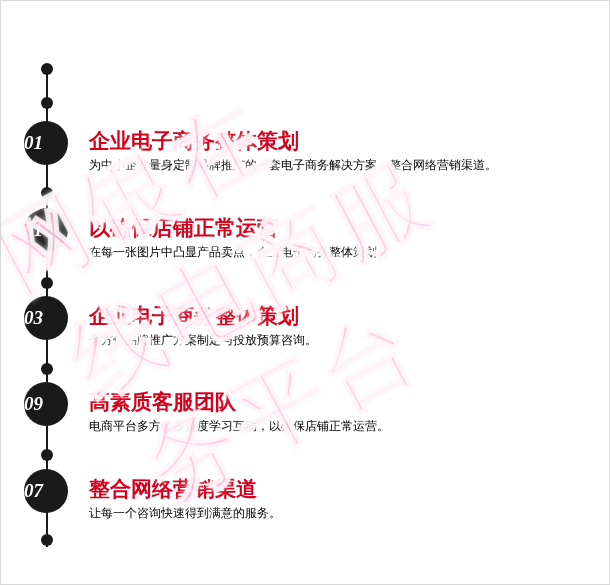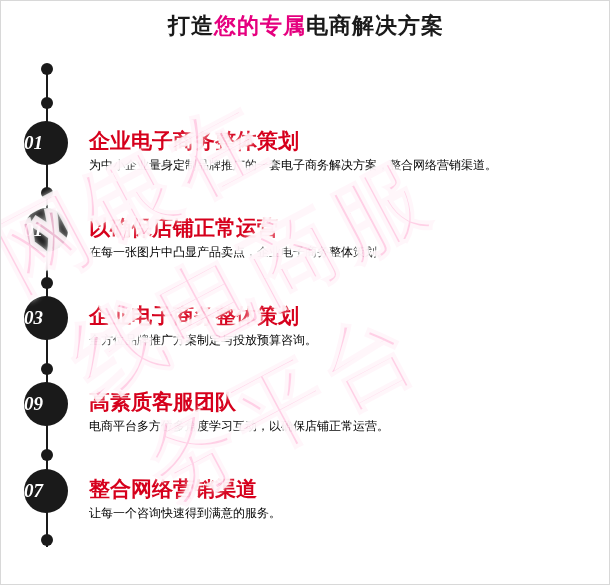--- a/index.html
+++ b/index.html
@@ -131,23 +131,20 @@
     font-size: 12px;
     color: #000000;
     white-space: nowrap;
   }
 </style>
 </head>
 <body>
 
 <div id="page">
 
-  <div id="title">
-    <span>打造</span><span class="accent">您的专属</span><span>电商解决方案</span>
-  </div>
 
   <div id="timeline-line"></div>
   <div class="tick" style="top:62px;"></div>
   <div class="tick" style="top:96px;"></div>
   <div class="tick" style="top:186px;"></div>
   <div class="tick" style="top:276px;"></div>
   <div class="tick" style="top:362px;"></div>
   <div class="tick" style="top:448px;"></div>
   <div class="tick" style="top:533px;"></div>
 

